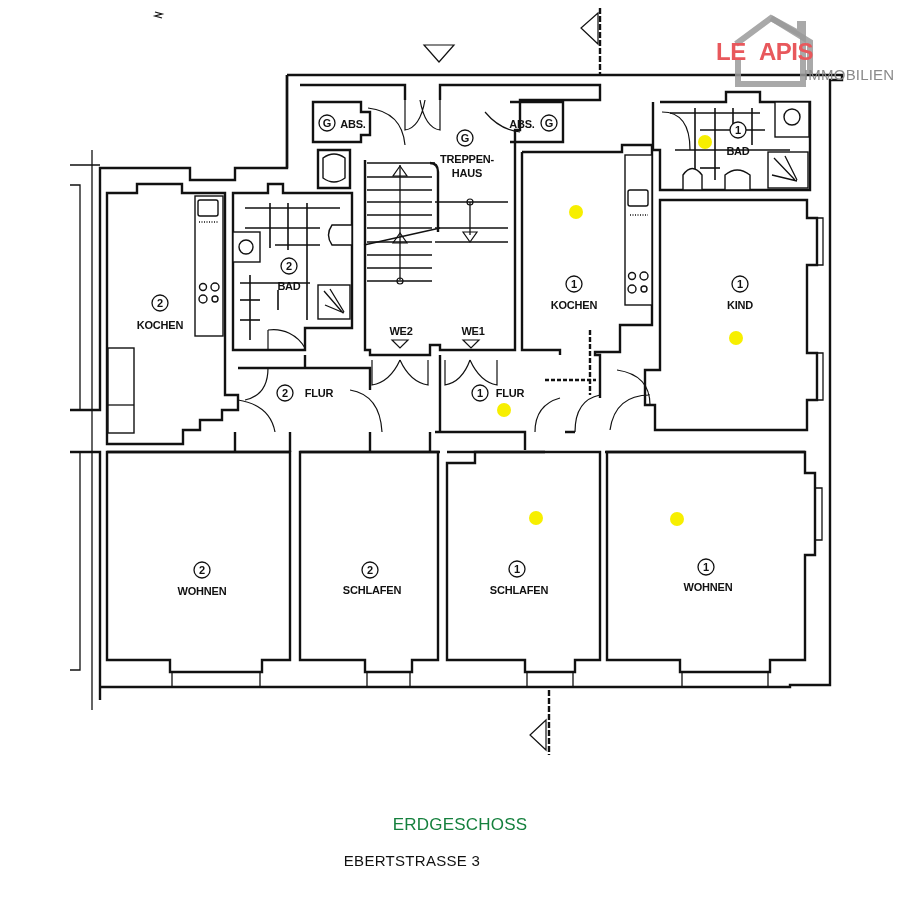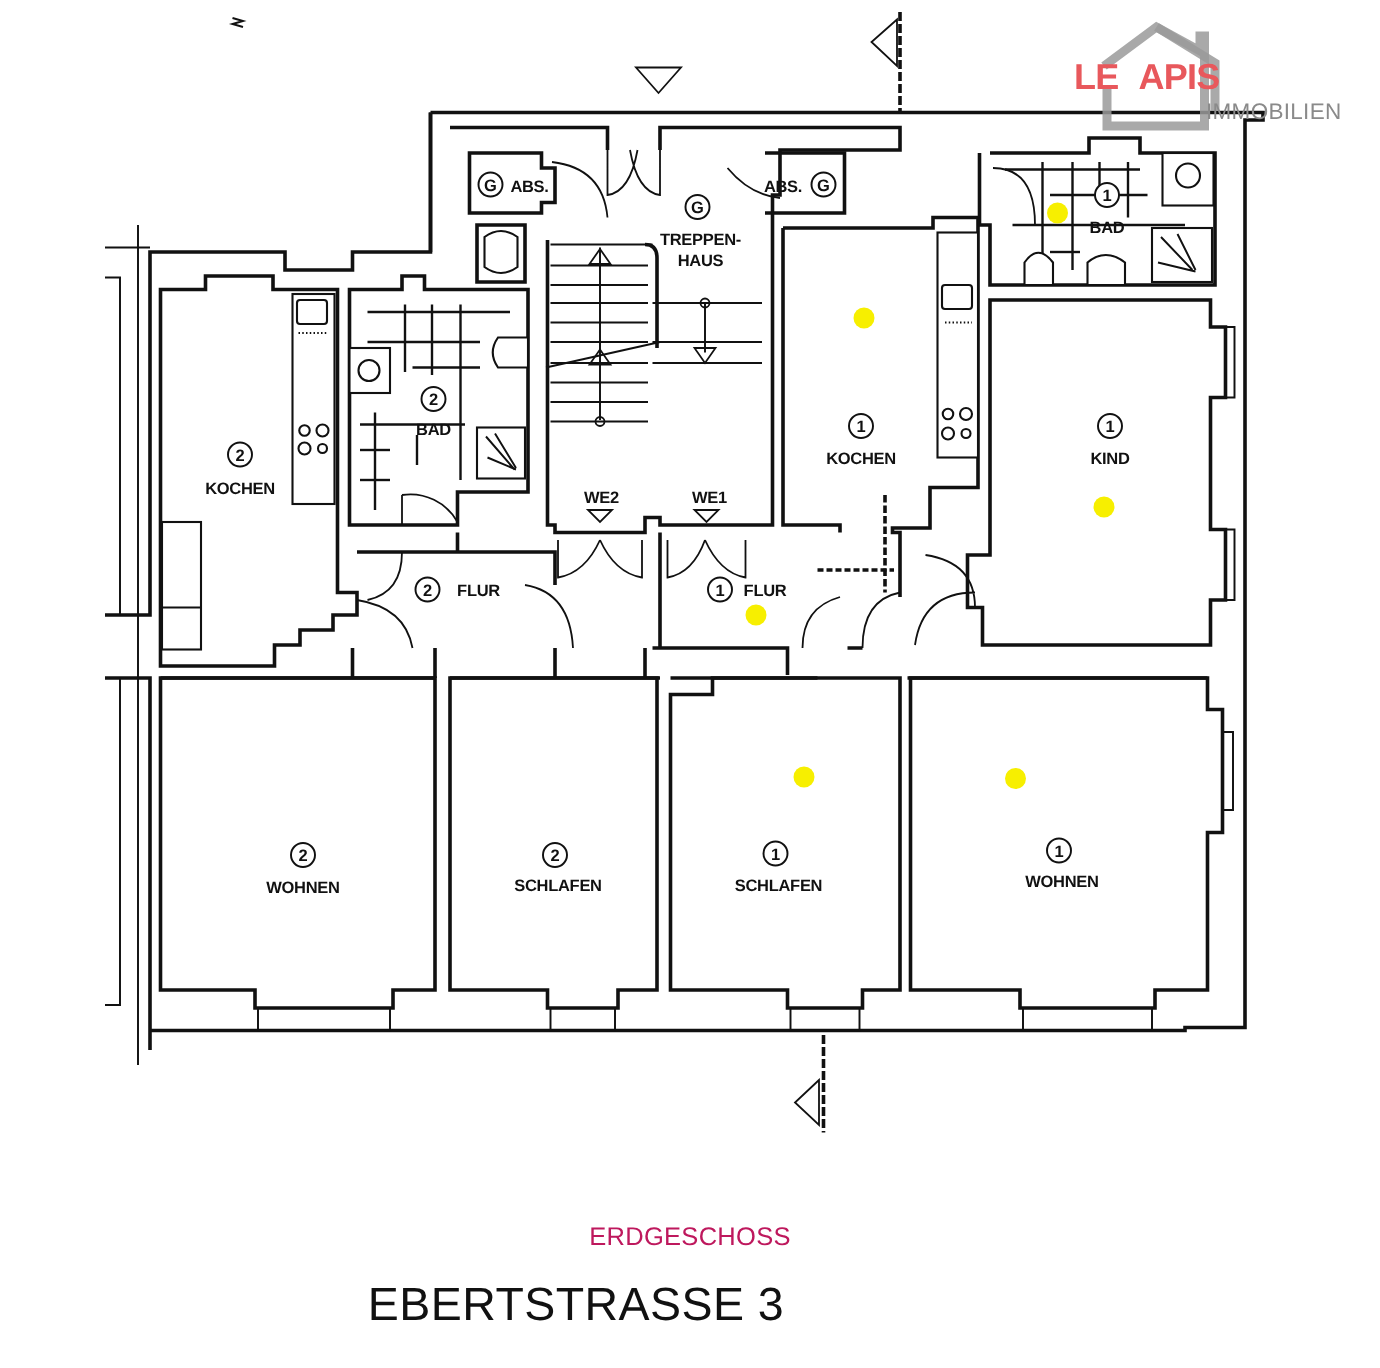--- a/index.html
+++ b/index.html
@@ -7,22 +7,22 @@
   svg.plan { position: absolute; left: 0; top: 0; width: 920px; height: 912px; }
   .wall { fill: none; stroke: #111; stroke-width: 2.4; }
   .wall-thin { fill: none; stroke: #111; stroke-width: 1.3; }
   .door { fill: none; stroke: #111; stroke-width: 1.2; }
   .tile { stroke: #111; stroke-width: 1.6; fill: none; }
   .fixture { fill: #fff; stroke: #111; stroke-width: 1.4; }
   .label { font-family: "Liberation Sans", sans-serif; font-size: 11px; font-weight: bold; fill: #111; text-anchor: middle; letter-spacing: -0.2px; }
   .unit-circle { fill: #fff; stroke: #111; stroke-width: 1.3; }
   .unit-num { font-family: "Liberation Sans", sans-serif; font-size: 11px; font-weight: bold; fill: #111; text-anchor: middle; }
   .dot { fill: #f7ef00; }
-  .title1 { position: absolute; left: 0; width: 920px; text-align: center; top: 815px; font-size: 17px; color: #be185d; letter-spacing: 0.2px; }
-  .title2 { position: absolute; left: 0; width: 768px; text-align: center; top: 852px; font-size: 31px; color: #111; letter-spacing: 0.3px; }
+  .title1 { position: absolute; left: 0; width: 920px; text-align: center; top: 815px; font-size: 17px; color: #15803d; letter-spacing: 0.2px; }
+  .title2 { position: absolute; left: 0; width: 768px; text-align: center; top: 852px; font-size: 15px; color: #111; letter-spacing: 0.3px; padding-left: 28px; }
   .logo { position: absolute; left: 708px; top: 14px; width: 210px; height: 80px; }
   .logo-le { position: absolute; left: 8px; top: 24px; font-size: 24px; font-weight: bold; color: #e8585c; letter-spacing: -0.5px; text-align: right; }
   .logo-apis { position: absolute; left: 51px; top: 24px; font-size: 24px; font-weight: bold; color: #e8585c; letter-spacing: -0.5px; }
   .logo-imm { position: absolute; left: 96px; top: 52px; font-size: 15px; color: #8a8a8a; letter-spacing: 0.2px; }
 </style>
 </head>
 <body>
 
 <svg class="plan" viewBox="0 0 920 912" xmlns="http://www.w3.org/2000/svg">
 

